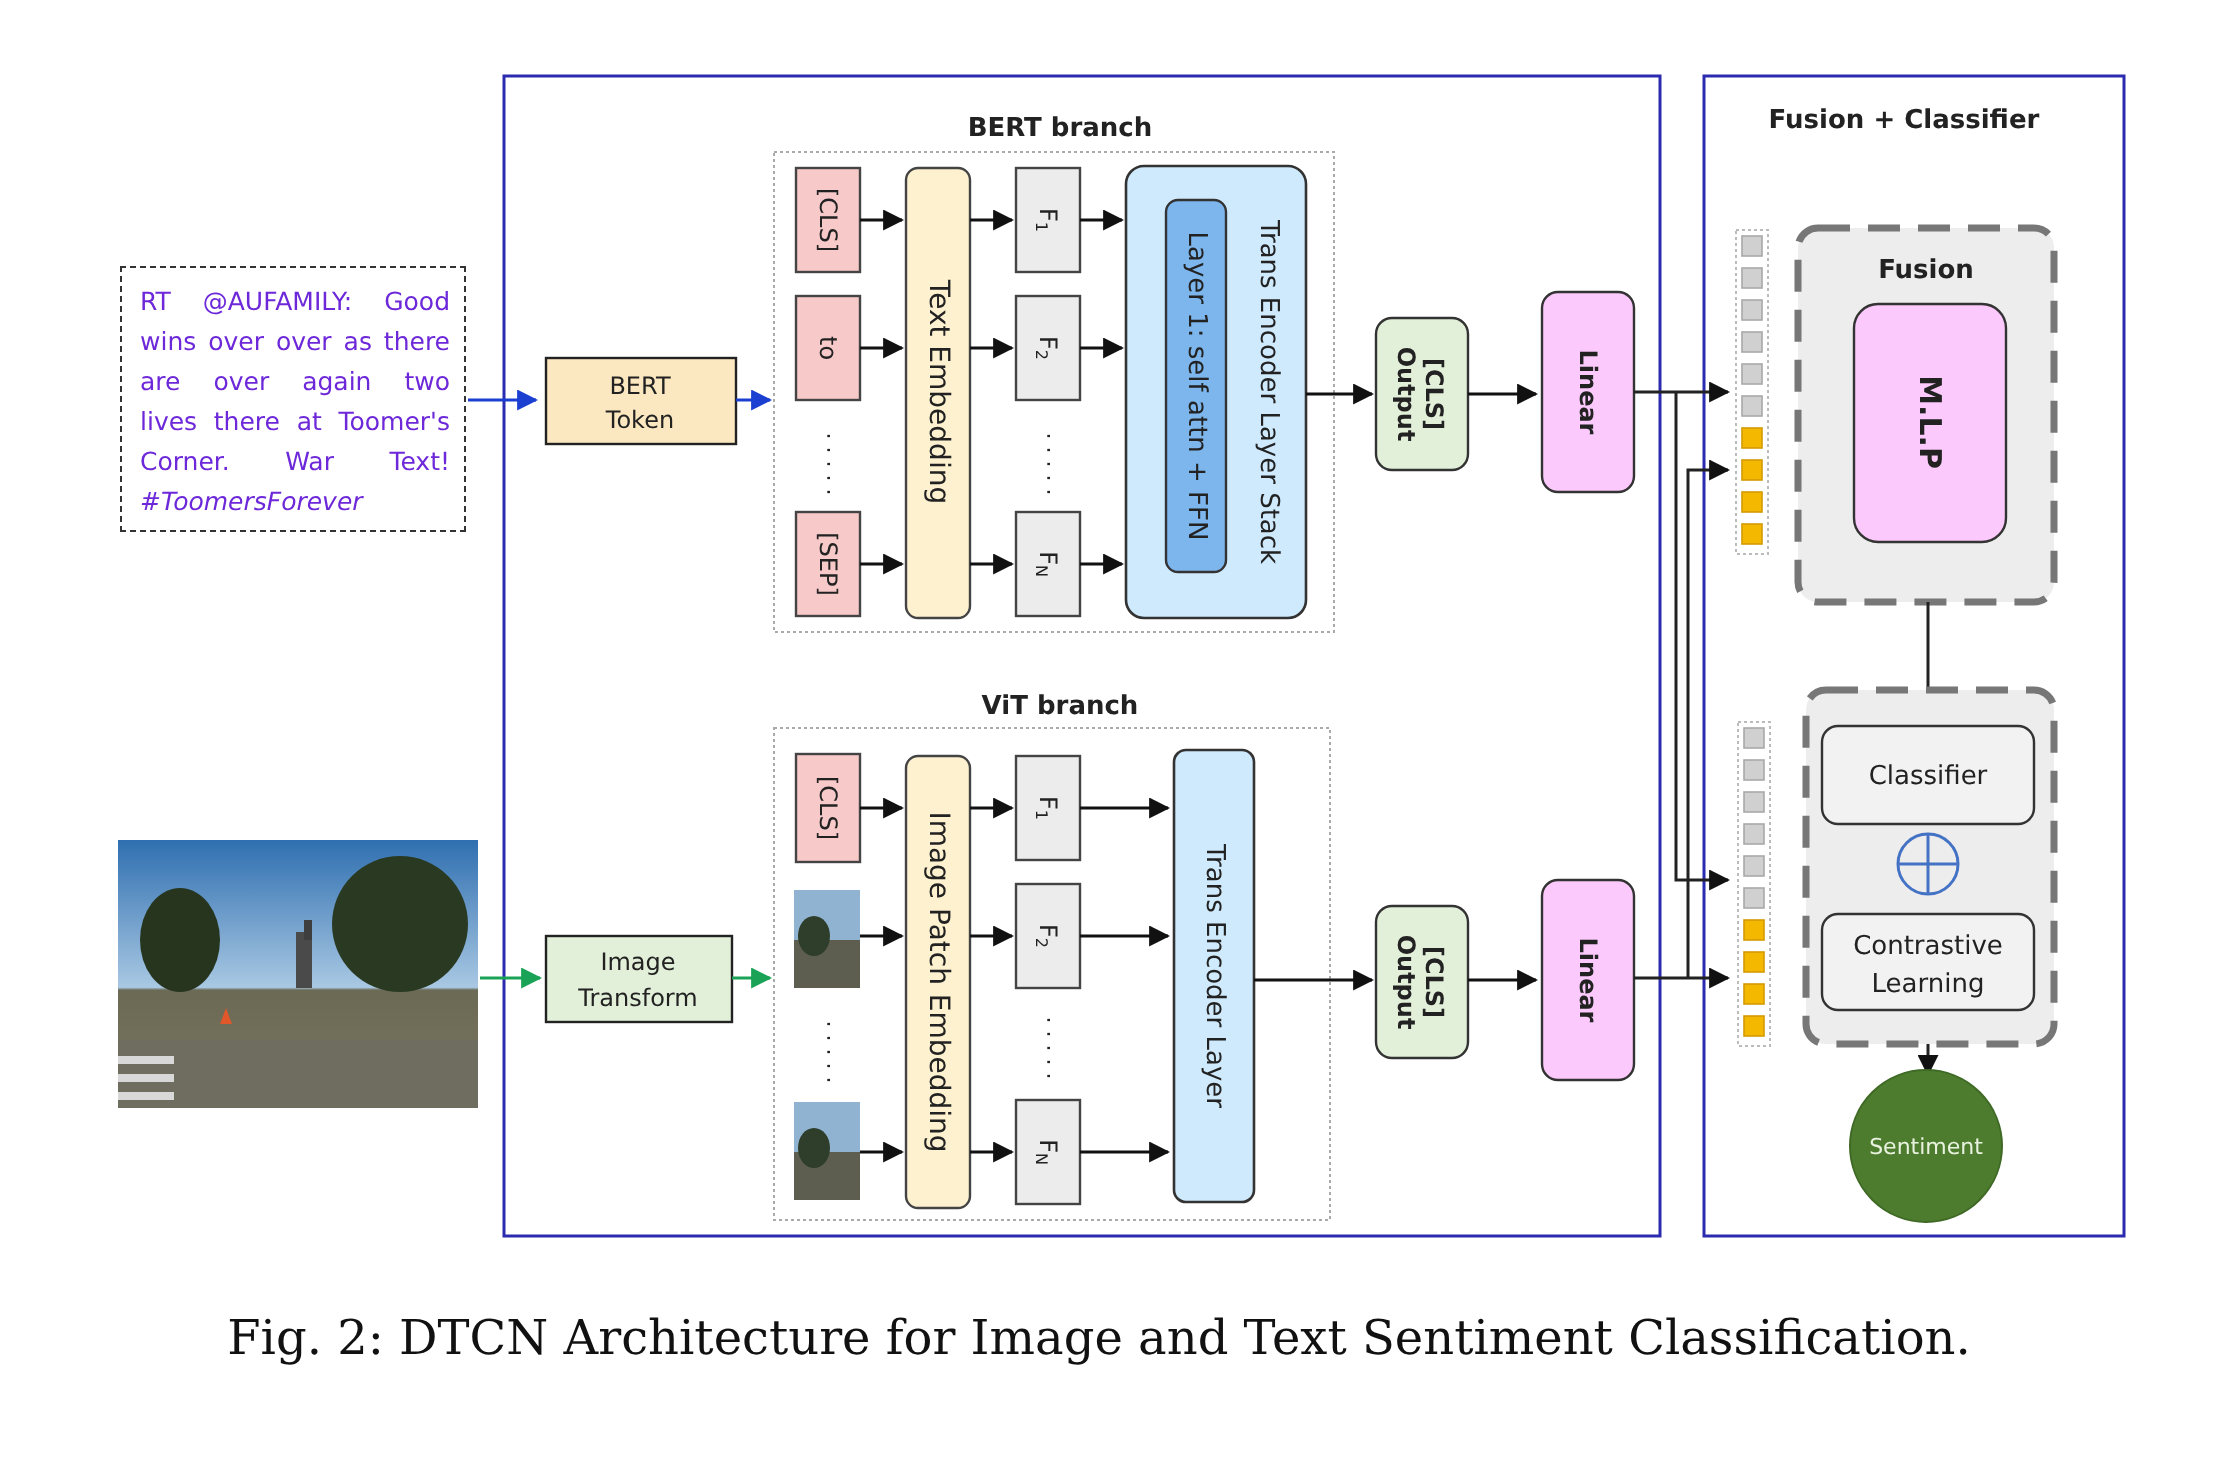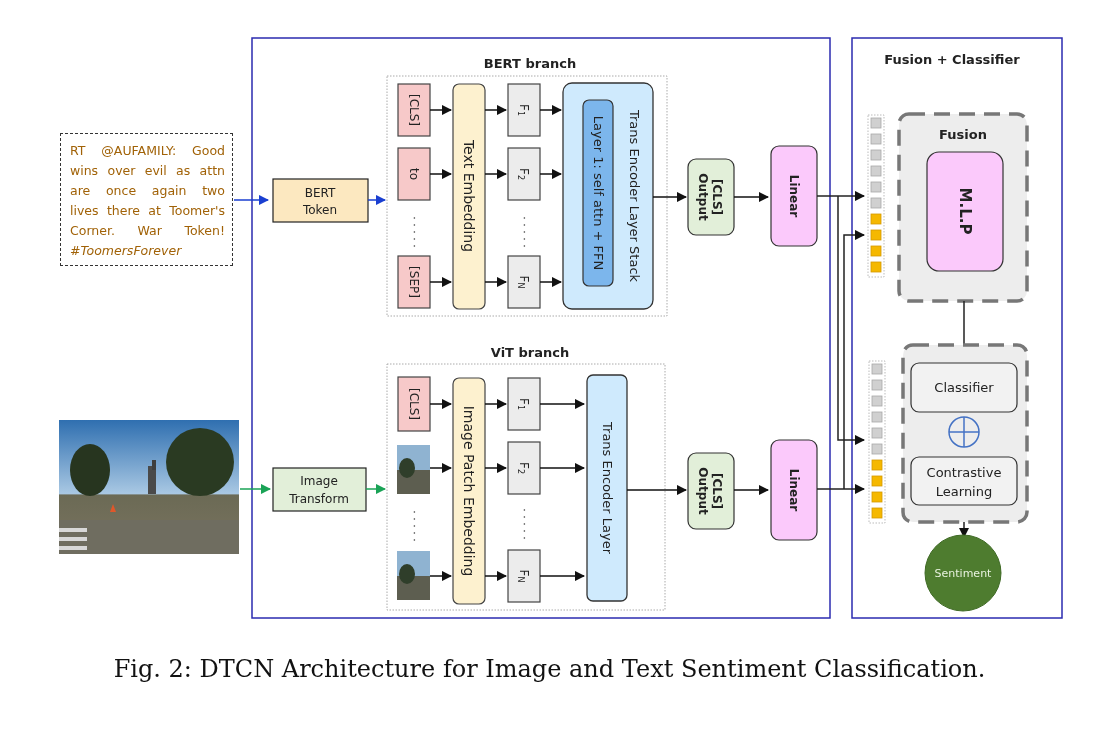--- a/index.html
+++ b/index.html
@@ -8,21 +8,21 @@
   .caption {
     position: absolute; left: 0; width: 1099px; top: 655px; text-align: center;
     font-family: "DejaVu Serif", serif; font-size: 24px; color: #111;
   }
   .lbl { font-family: "DejaVu Sans", sans-serif; fill: #222; }
   .bold { font-weight: bold; }
   .tweet {
     position: absolute; left: 60px; top: 133px; width: 173px; height: 133px;
     border: 1.5px dashed #333; box-sizing: border-box; padding: 7px 7px 0 9px;
     font-family: "DejaVu Sans", sans-serif; font-size: 12.5px; line-height: 20px;
-    color: #a16207; text-align: justify; text-align-last: left;
+    color: #6d28d9; text-align: justify; text-align-last: left;
   }
   .tweet .ln { display: block; text-align-last: justify; white-space: nowrap; }
   .tweet .ln.last { text-align-last: left; font-style: italic; }
 </style>
 </head>
 <body>
 
 <svg id="diagram" width="1116" height="733" viewBox="0 0 1116 733" xmlns="http://www.w3.org/2000/svg">
   <defs>
     <marker id="ah-black" viewBox="0 0 10 10" refX="9" refY="5" markerWidth="7" markerHeight="7" orient="auto-start-reverse">
@@ -251,20 +251,20 @@
   <text class="lbl" x="964" y="477" font-size="13" text-anchor="middle">Contrastive</text>
   <text class="lbl" x="964" y="496" font-size="13" text-anchor="middle">Learning</text>
 
   <line x1="964" y1="522" x2="964" y2="537" stroke="#222" stroke-width="1.5" marker-end="url(#ah-black)"></line>
   <circle cx="963" cy="573" r="38" fill="#4e7c2f" stroke="#3f6a25" stroke-width="1"></circle>
   <text x="963" y="577" font-size="11" text-anchor="middle" fill="#e8f2df" font-family="DejaVu Sans, sans-serif">Sentiment</text>
 </svg>
 
 <div class="tweet">
   <span class="ln">RT @AUFAMILY: Good</span>
-  <span class="ln">wins over evil as attn</span>
-  <span class="ln">are once again two</span>
+  <span class="ln">wins over over as there</span>
+  <span class="ln">are over again two</span>
   <span class="ln">lives there at Toomer's</span>
-  <span class="ln">Corner. War Token!</span>
+  <span class="ln">Corner. War Text!</span>
   <span class="ln last">#ToomersForever</span>
 </div>
 
 <div class="caption">Fig. 2: DTCN Architecture for Image and Text Sentiment Classification.</div>
 
 </body></html>

